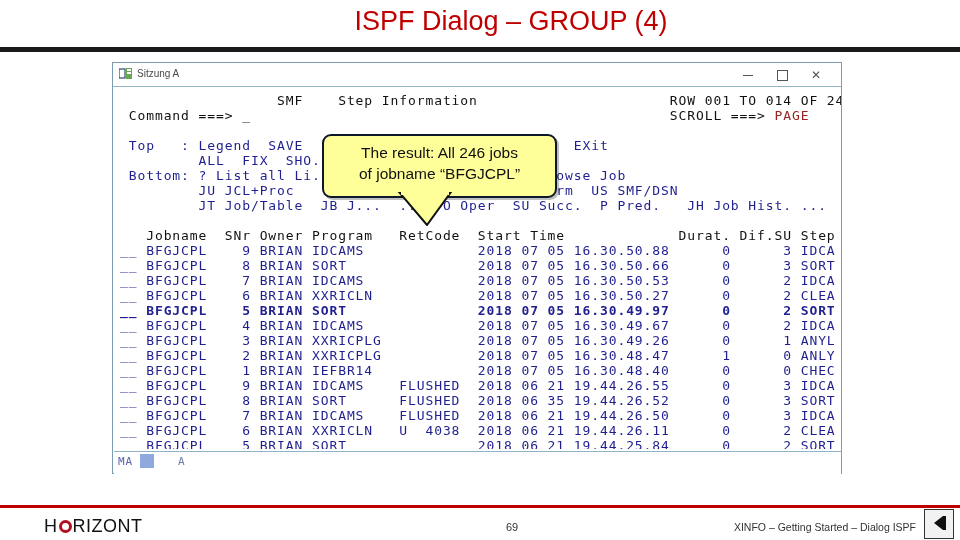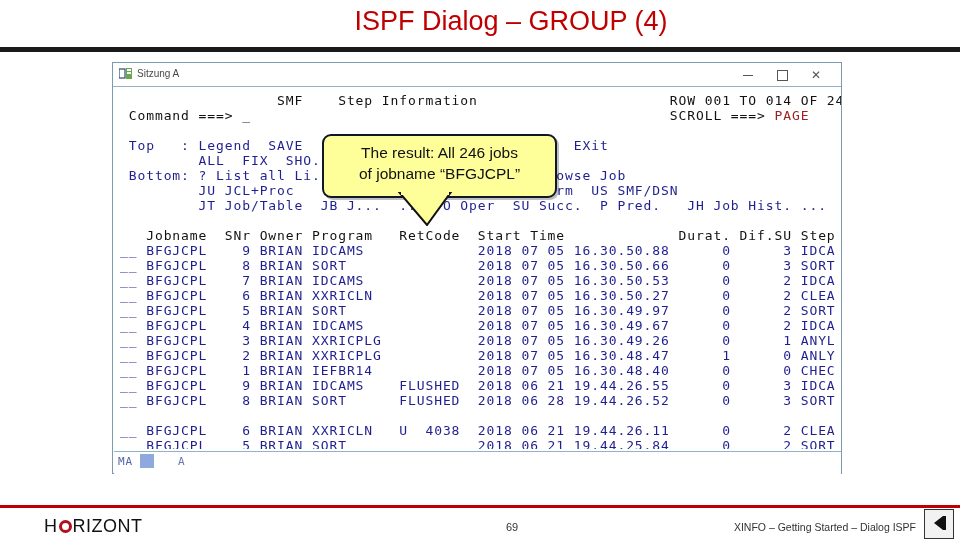--- a/index.html
+++ b/index.html
@@ -152,27 +152,28 @@
       <div class="tline" style="top: 51px; left: 6px;"> Top   : Legend  SAVE  ...  ...  ...TCH   Arrange   EXit</div>
       <div class="tline" style="top: 66px; left: 6px;">         ALL  FIX  SHO...  ...  ...roup   REFresh</div>
       <div class="tline" style="top: 81px; left: 6px;"> Bottom: ? List all Li...  ...  ...pendencies B Browse Job</div>
       <div class="tline" style="top: 96px; left: 6px;">         JU JCL+Proc   ...  ...  ...set  PC ProcParm  US SMF/DSN</div>
       <div class="tline" style="top: 111px; left: 6px;">         JT Job/Table  JB J...  ...  O Oper  SU Succ.  P Pred.   JH Job Hist. ...</div>
       <div class="tline white" style="top: 141px; left: 6px;">   Jobname  SNr Owner Program   RetCode  Start Time             Durat. Dif.SU Step</div>
       <div class="tline" style="top: 156px; left: 6px;">__ BFGJCPL    9 BRIAN IDCAMS             2018 07 05 16.30.50.88      0      3 IDCA</div>
       <div class="tline" style="top: 171px; left: 6px;">__ BFGJCPL    8 BRIAN SORT               2018 07 05 16.30.50.66      0      3 SORT</div>
       <div class="tline" style="top: 186px; left: 6px;">__ BFGJCPL    7 BRIAN IDCAMS             2018 07 05 16.30.50.53      0      2 IDCA</div>
       <div class="tline" style="top: 201px; left: 6px;">__ BFGJCPL    6 BRIAN XXRICLN            2018 07 05 16.30.50.27      0      2 CLEA</div>
-      <div class="tline" style="top: 216px; left: 6px;">__ BFGJCPL    5 BRIAN SORT               2018 07 05 16.30.49.97      0      2 SORT</div>
+      <div class="tline" style="top: 216px; left: 6px; font-weight: bold;">__ BFGJCPL    5 BRIAN SORT               2018 07 05 16.30.49.97      0      2 SORT</div>
       <div class="tline" style="top: 231px; left: 6px;">__ BFGJCPL    4 BRIAN IDCAMS             2018 07 05 16.30.49.67      0      2 IDCA</div>
       <div class="tline" style="top: 246px; left: 6px;">__ BFGJCPL    3 BRIAN XXRICPLG           2018 07 05 16.30.49.26      0      1 ANYL</div>
       <div class="tline" style="top: 261px; left: 6px;">__ BFGJCPL    2 BRIAN XXRICPLG           2018 07 05 16.30.48.47      1      0 ANLY</div>
       <div class="tline" style="top: 276px; left: 6px;">__ BFGJCPL    1 BRIAN IEFBR14            2018 07 05 16.30.48.40      0      0 CHEC</div>
       <div class="tline" style="top: 291px; left: 6px;">__ BFGJCPL    9 BRIAN IDCAMS    FLUSHED  2018 06 21 19.44.26.55      0      3 IDCA</div>
-      <div class="tline" style="top: 306px; left: 6px;">__ BFGJCPL    8 BRIAN SORT      FLUSHED  2018 06 28 19.44.26.52      0      3 SORT</div>
+      <div class="tline" style="top: 306px; left: 6px;">__ BFGJCPL    8 BRIAN SORT      FLUSHED  2018 06 35 19.44.26.52      0      3 SORT</div>
+      <div class="tline" style="top: 321px; left: 6px;">__ BFGJCPL    7 BRIAN IDCAMS    FLUSHED  2018 06 21 19.44.26.50      0      3 IDCA</div>
       <div class="tline" style="top: 336px; left: 6px;">__ BFGJCPL    6 BRIAN XXRICLN   U  4038  2018 06 21 19.44.26.11      0      2 CLEA</div>
       <div class="tline" style="top: 351px; left: 6px;">__ BFGJCPL    5 BRIAN SORT               2018 06 21 19.44.25.84      0      2 SORT</div>
     </div>
 
   <div id="term-statusbar">
     <div id="status-ma">MA</div>
     <div id="status-block"></div>
     <div id="status-a">A</div>
   </div>
 </div>

